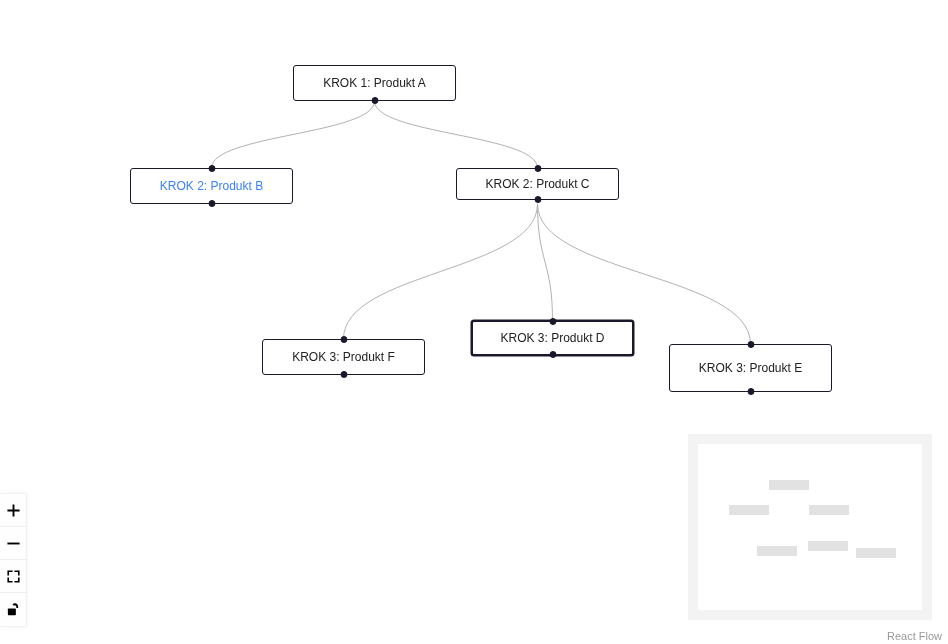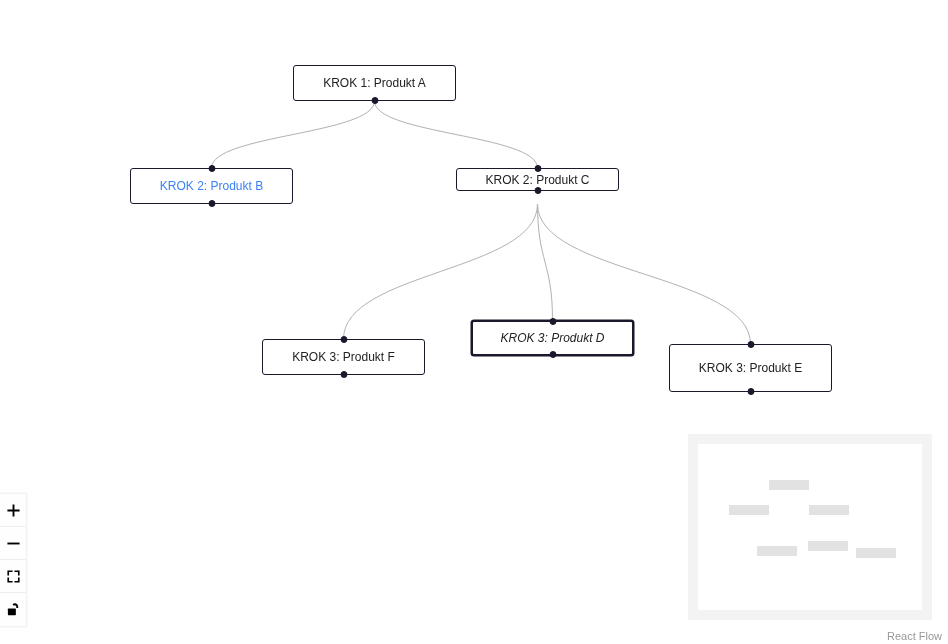--- a/index.html
+++ b/index.html
@@ -46,21 +46,20 @@
     display: flex;
     align-items: center;
     justify-content: center;
     text-align: center;
     padding: 9px 8px;
     cursor: grab;
   }
   .rf-node.selected {
     border-width: 2px;
     box-shadow: 0 0 0 0.5px #1a192b;
-    font-style: italic;
   }
   .rf-handle {
     position: absolute;
     width: 7px;
     height: 7px;
     border-radius: 50%;
     background: #1a192b;
     border: 1px solid #1a192b;
     box-sizing: border-box;
     left: 50%;
@@ -145,21 +144,21 @@
   <div id="nodes-layer">
       <div class="rf-node" style="left: 293px; top: 65px; width: 163px; height: 36px; border-color: rgb(26, 25, 43); background: rgb(255, 255, 255); color: rgb(34, 34, 34);">
         <span>KROK 1: Produkt A</span>
         <div class="rf-handle source" style="background: rgb(26, 25, 43);"></div>
       </div>
       <div class="rf-node" style="left: 130px; top: 168px; width: 163px; height: 36px; border-color: rgb(26, 25, 43); background: rgb(255, 255, 255); color: #3b82f6;">
         <div class="rf-handle target" style="background: rgb(26, 25, 43);"></div>
         <span>KROK 2: Produkt B</span>
         <div class="rf-handle source" style="background: rgb(26, 25, 43);"></div>
       </div>
-      <div class="rf-node" style="left: 456px; top: 168px; width: 163px; height: 23px; border-color: rgb(26, 25, 43); background: rgb(255, 255, 255); color: rgb(34, 34, 34);">
+      <div class="rf-node" style="left: 456px; top: 168px; width: 163px; height: 32px; border-color: rgb(26, 25, 43); background: rgb(255, 255, 255); color: rgb(34, 34, 34);">
         <div class="rf-handle target" style="background: rgb(26, 25, 43);"></div>
         <span>KROK 2: Produkt C</span>
         <div class="rf-handle source" style="background: rgb(26, 25, 43);"></div>
       </div>
       <div class="rf-node" style="left: 262px; top: 339px; width: 163px; height: 36px; border-color: rgb(26, 25, 43); background: rgb(255, 255, 255); color: rgb(34, 34, 34); text-align: right;">
         <div class="rf-handle target" style="background: rgb(26, 25, 43);"></div>
         <span>KROK 3: Produkt F</span>
         <div class="rf-handle source" style="background: rgb(26, 25, 43);"></div>
       </div>
       <div class="rf-node selected" style="left: 471px; top: 320px; width: 163px; height: 36px; border-color: rgb(26, 25, 43); background: rgb(255, 255, 255); color: rgb(34, 34, 34);">

